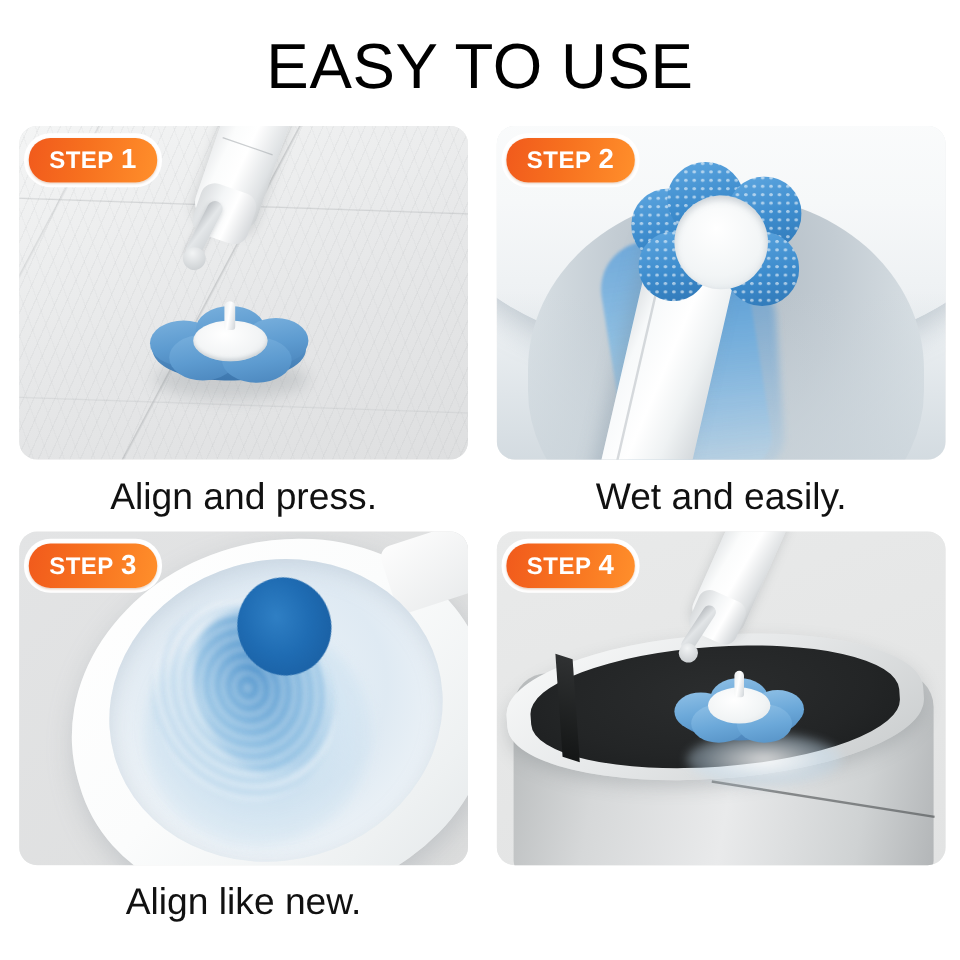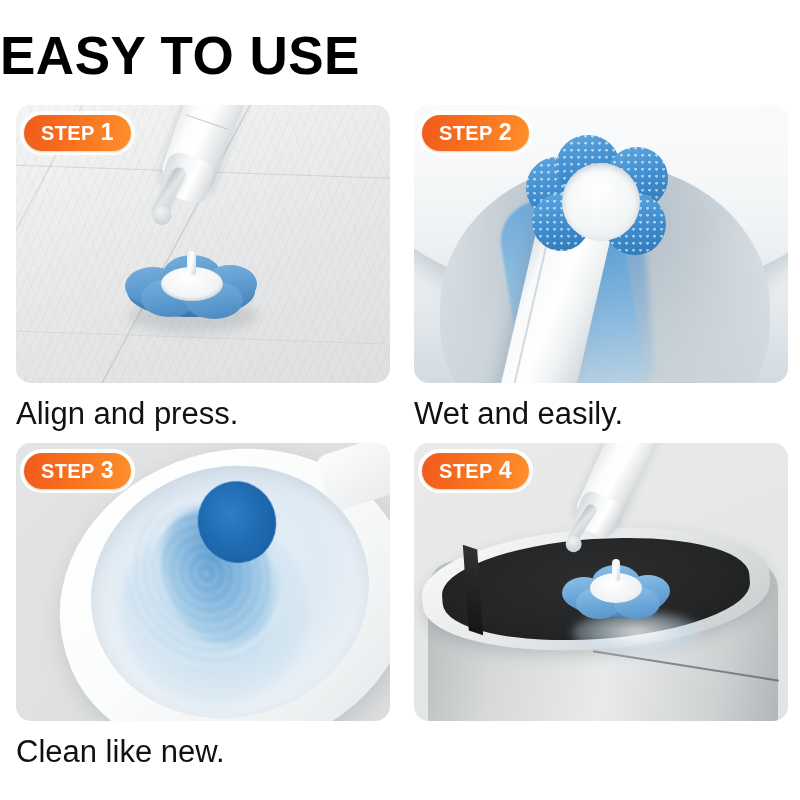--- a/index.html
+++ b/index.html
@@ -22,24 +22,24 @@
     height: 800px;
     background: #ffffff;
   }
 
   
   .title {
     position: absolute;
     top: 26px;
     left: 0;
     width: 800px;
-    text-align: left;
+    text-align: center;
     font-size: 53px;
     line-height: 60px;
-    font-weight: 700;
+    font-weight: 400;
     letter-spacing: 0.5px;
     color: #000000;
     font-family: "Liberation Sans", sans-serif;
   }
 
   
   .grid {
     position: absolute;
     top: 105px;
     left: 16px;
@@ -98,20 +98,21 @@
     font-weight: 700;
     line-height: 22px;
   }
 
   
   .caption {
     position: absolute;
     left: 0;
     width: 374px;
     top: 288px;
+    text-align: center;
     font-size: 31px;
     line-height: 42px;
     font-weight: 400;
     color: #111111;
     white-space: nowrap;
   }
 
   
 
   
@@ -615,21 +616,21 @@
         <div class="water3-core"></div>
       </div>
 
       <div class="badge">
         <div class="badge-inner">
           <span class="badge-word">STEP</span>
           <span class="badge-num">3</span>
         </div>
       </div>
 
-      <div class="caption">Clean like new.</div>
+      <div class="caption">Align like new.</div>
     </div>
 
     <div class="step">
       <div class="photo">
         <div class="scene-bin"></div>
         <div class="bin-body"></div>
         <div class="bin-seam"></div>
         <div class="bin-rim"></div>
         <div class="bin-mouth"></div>
         <div class="bin-flap"></div>

